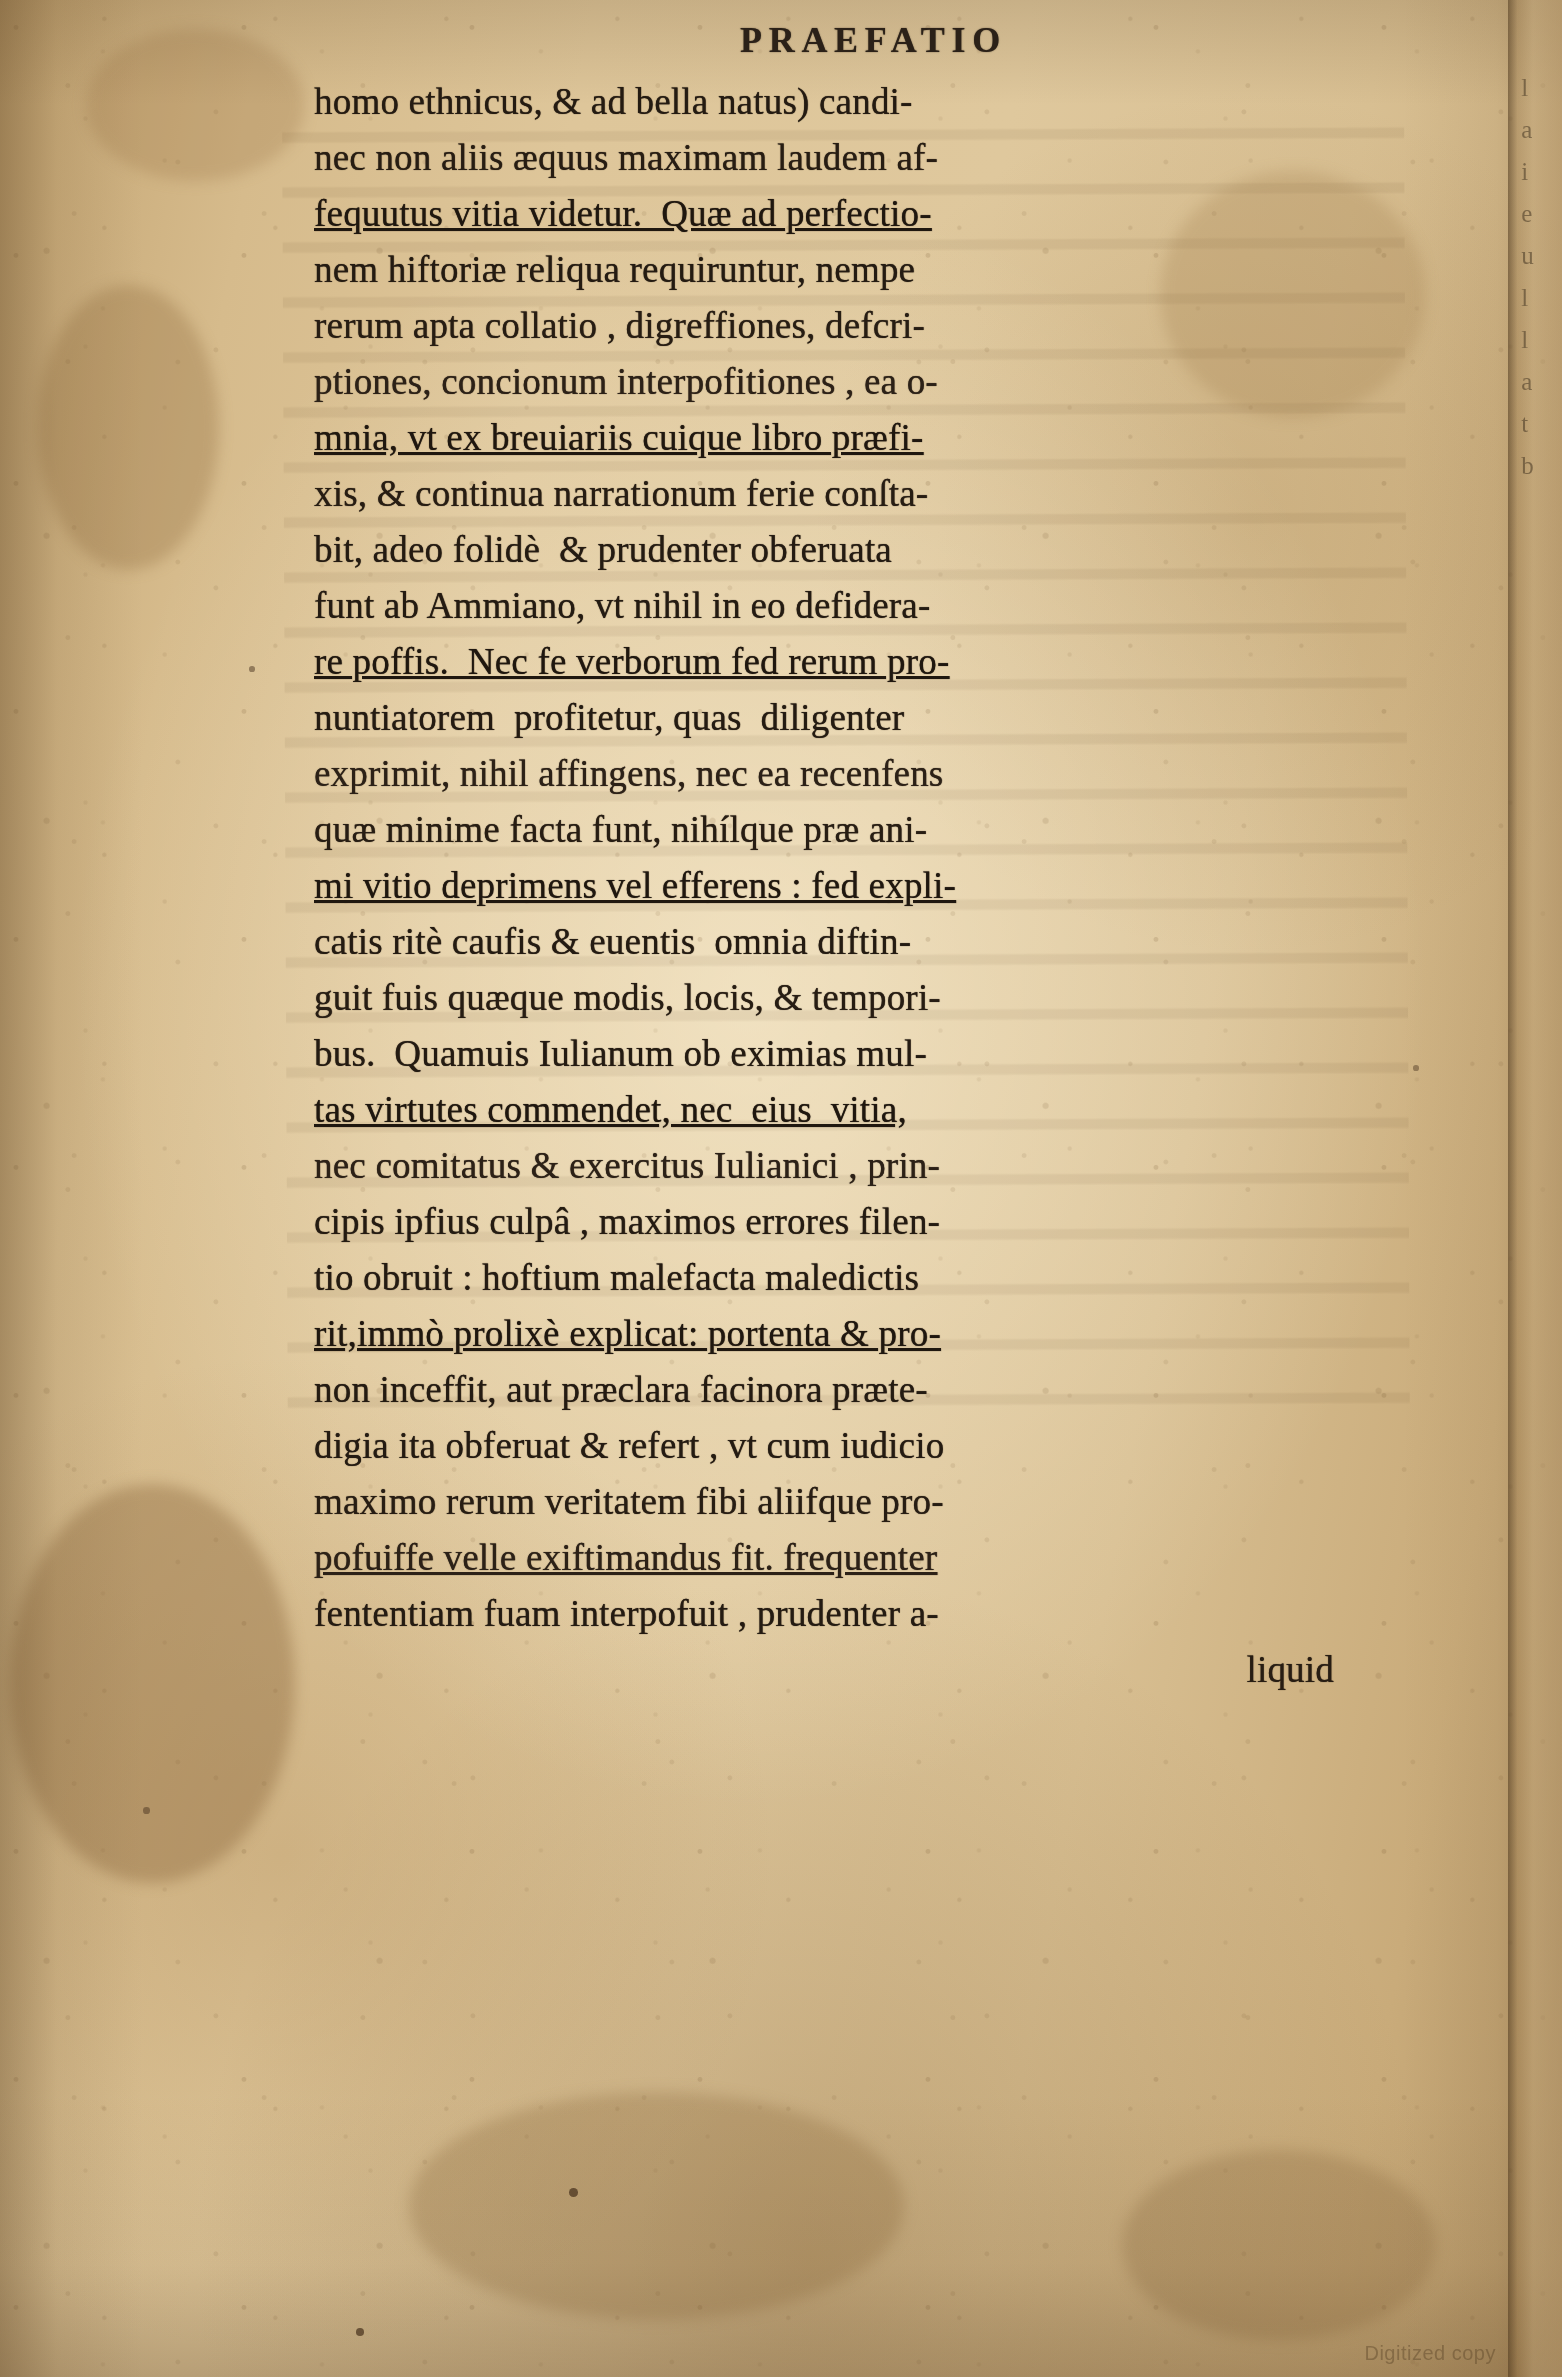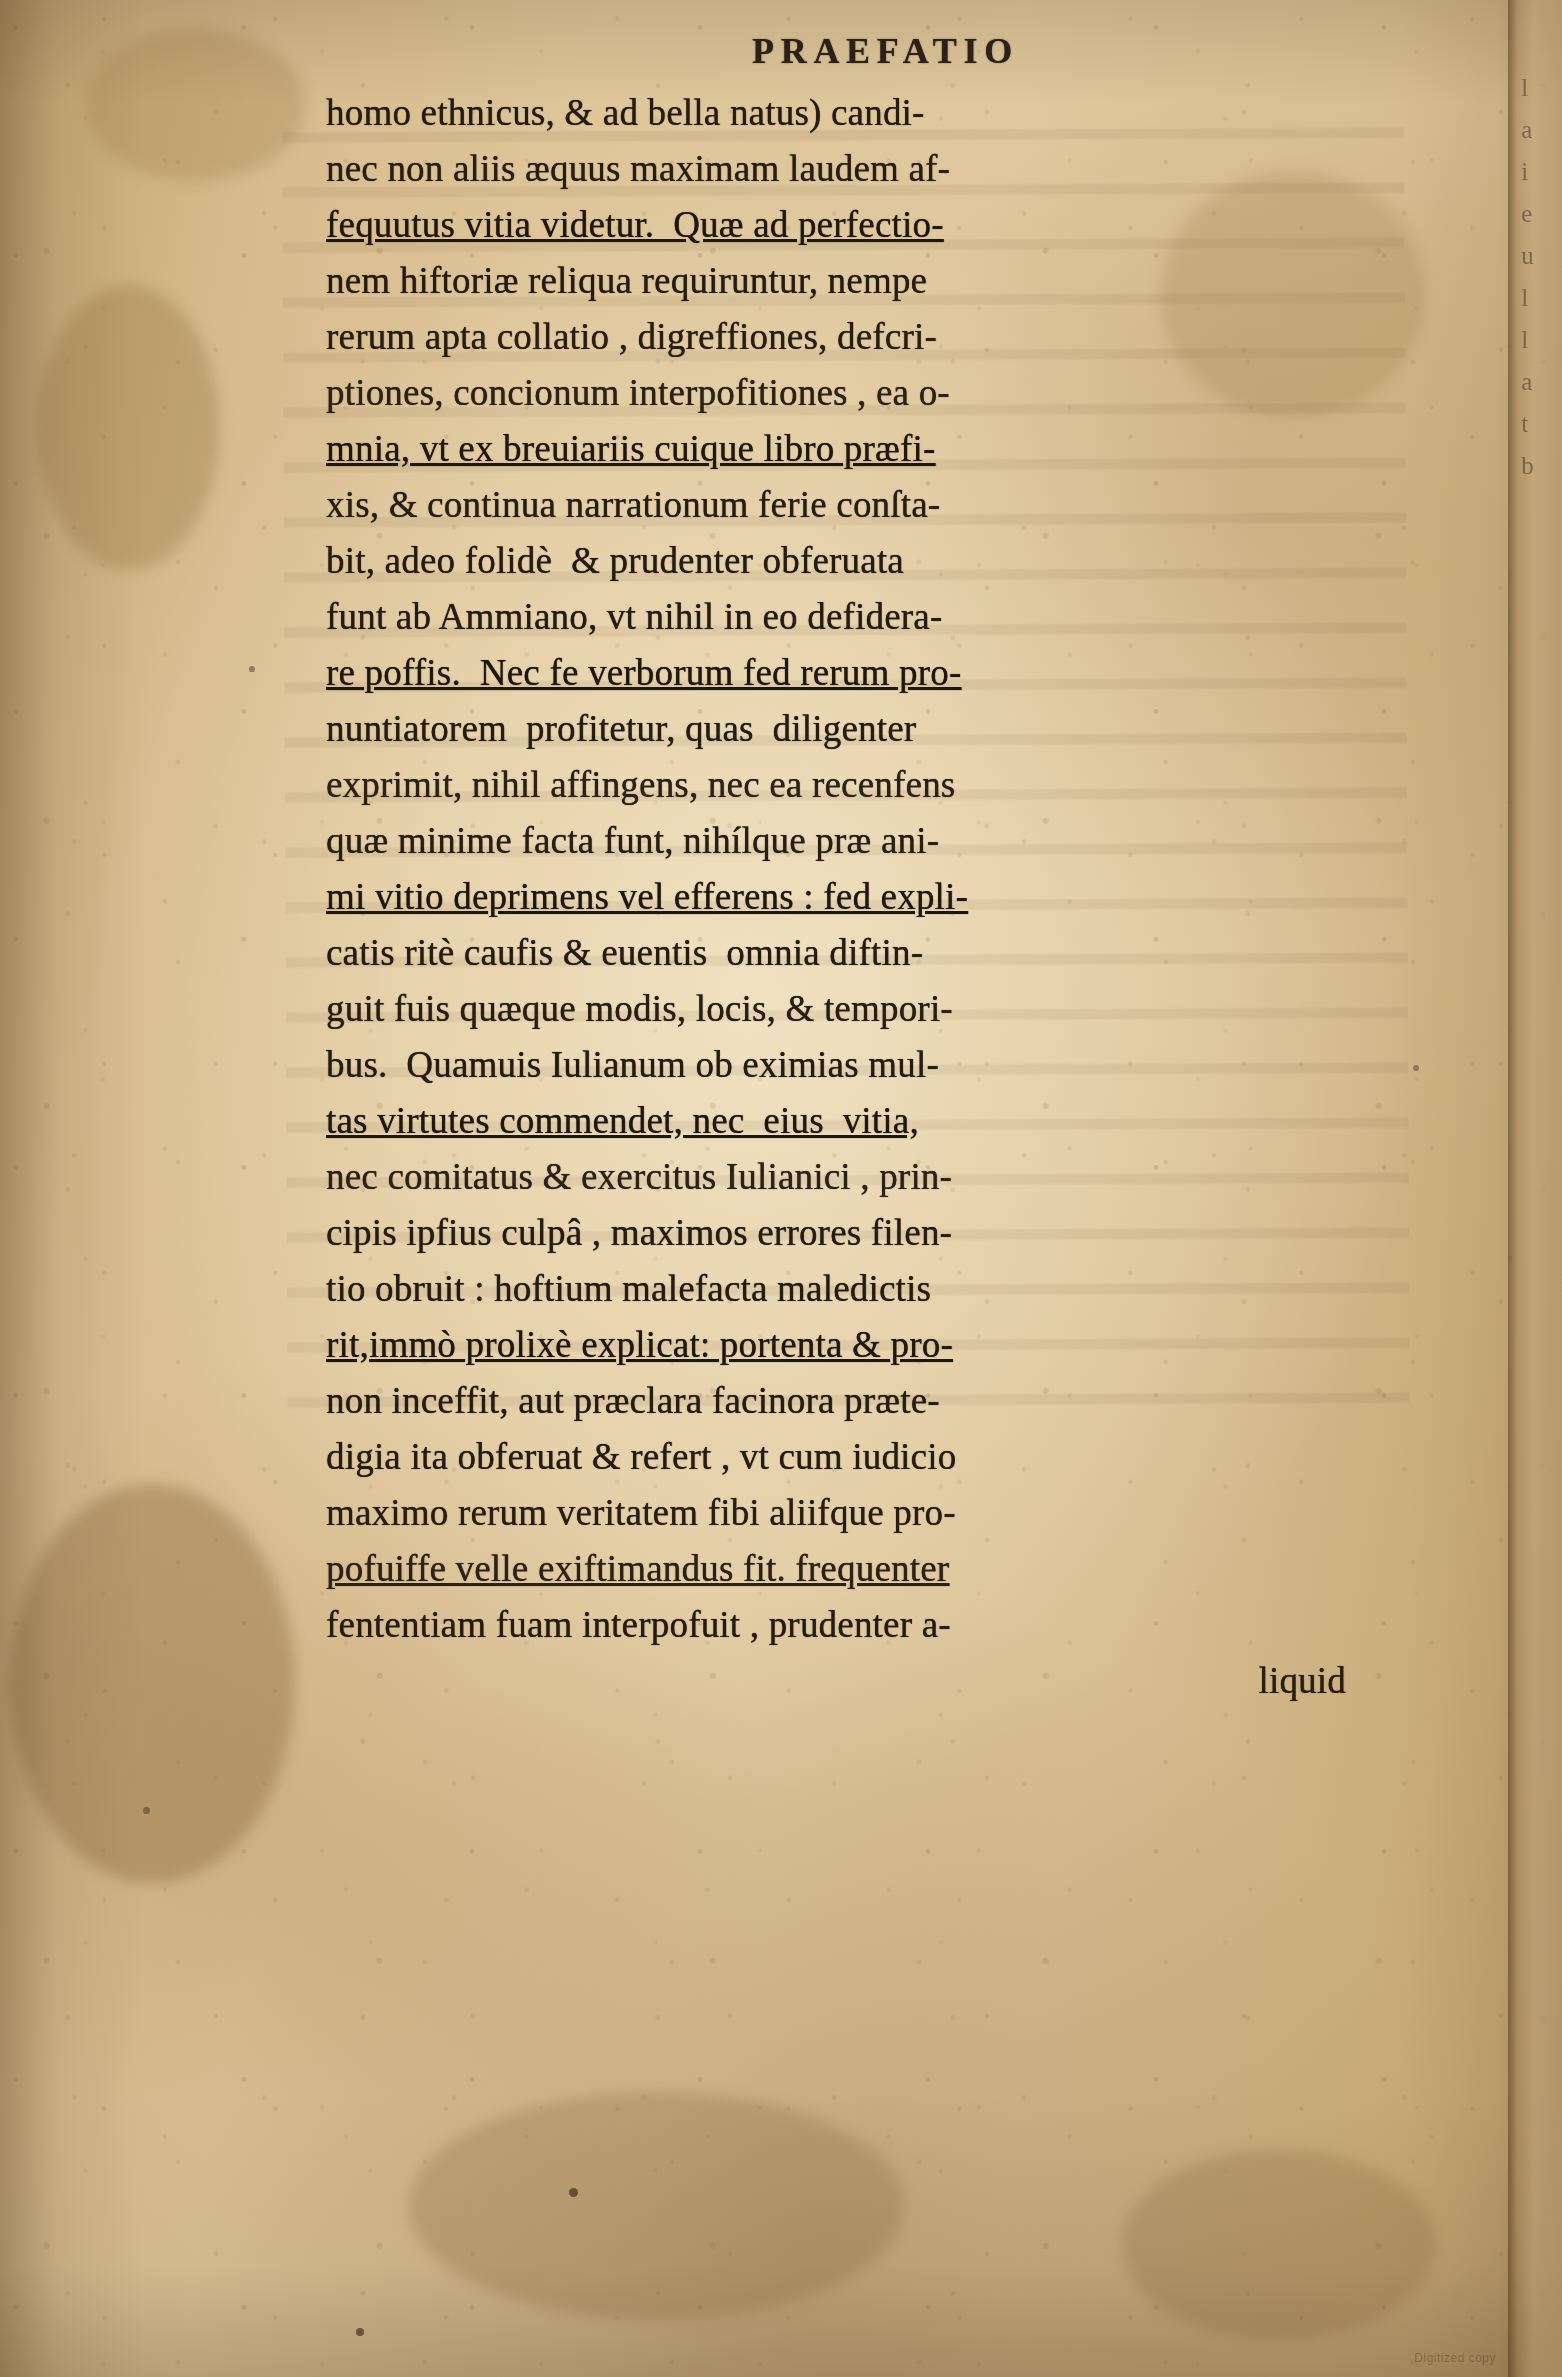--- a/index.html
+++ b/index.html
@@ -84,23 +84,22 @@
     padding-left: 13.3px;
     box-sizing: border-box;
     padding-top: 67px;
     white-space: pre;
   }
 
   
   #text-block {
     position: absolute;
     left: 314px;
-    top: 30px;
+    top: 19px;
     width: 1094px;
-    margin-left: 12px;
   }
 
   #running-head {
     font-family: "Liberation Serif", serif;
     font-size: 36px;
     letter-spacing: 6.7px;
     font-weight: 700;
     color: #2b2118;
     text-align: center;
     padding-left: 25px;
@@ -161,21 +160,21 @@
     pointer-events: none;
     border-radius: 50%;
     filter: blur(6.7px);
   }
 
   #corner-watermark {
     position: absolute;
     right: 67px;
     bottom: 13.3px;
     font-family: "Liberation Sans", sans-serif;
-    font-size: 12px;
+    font-size: 20px;
     color: rgba(90,68,40,.45);
     letter-spacing: 0.5px;
   }
 </style>
 </head>
 <body>
 
 <div id="page">
 
   <div id="grain"></div>

